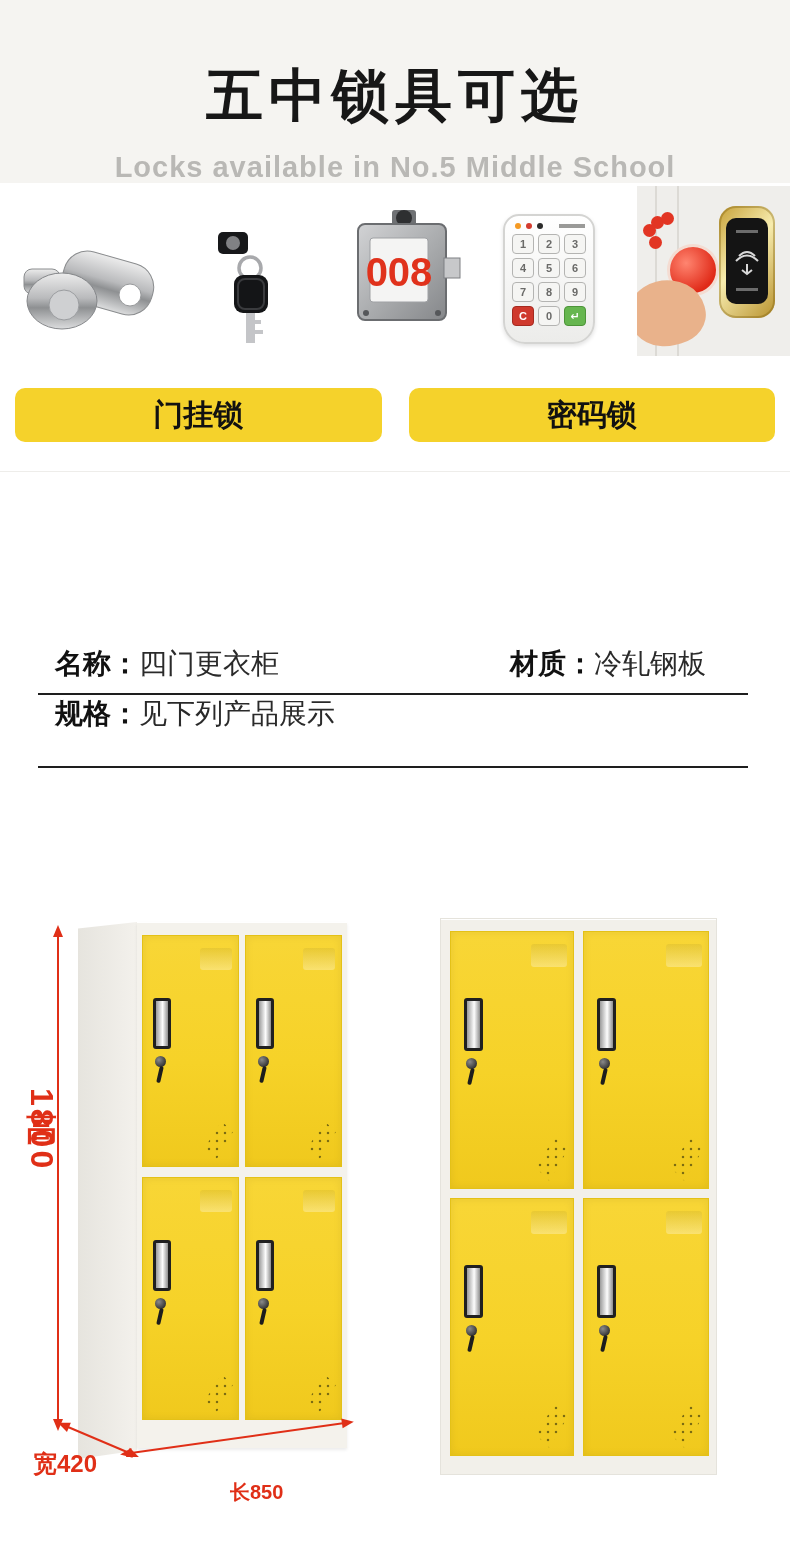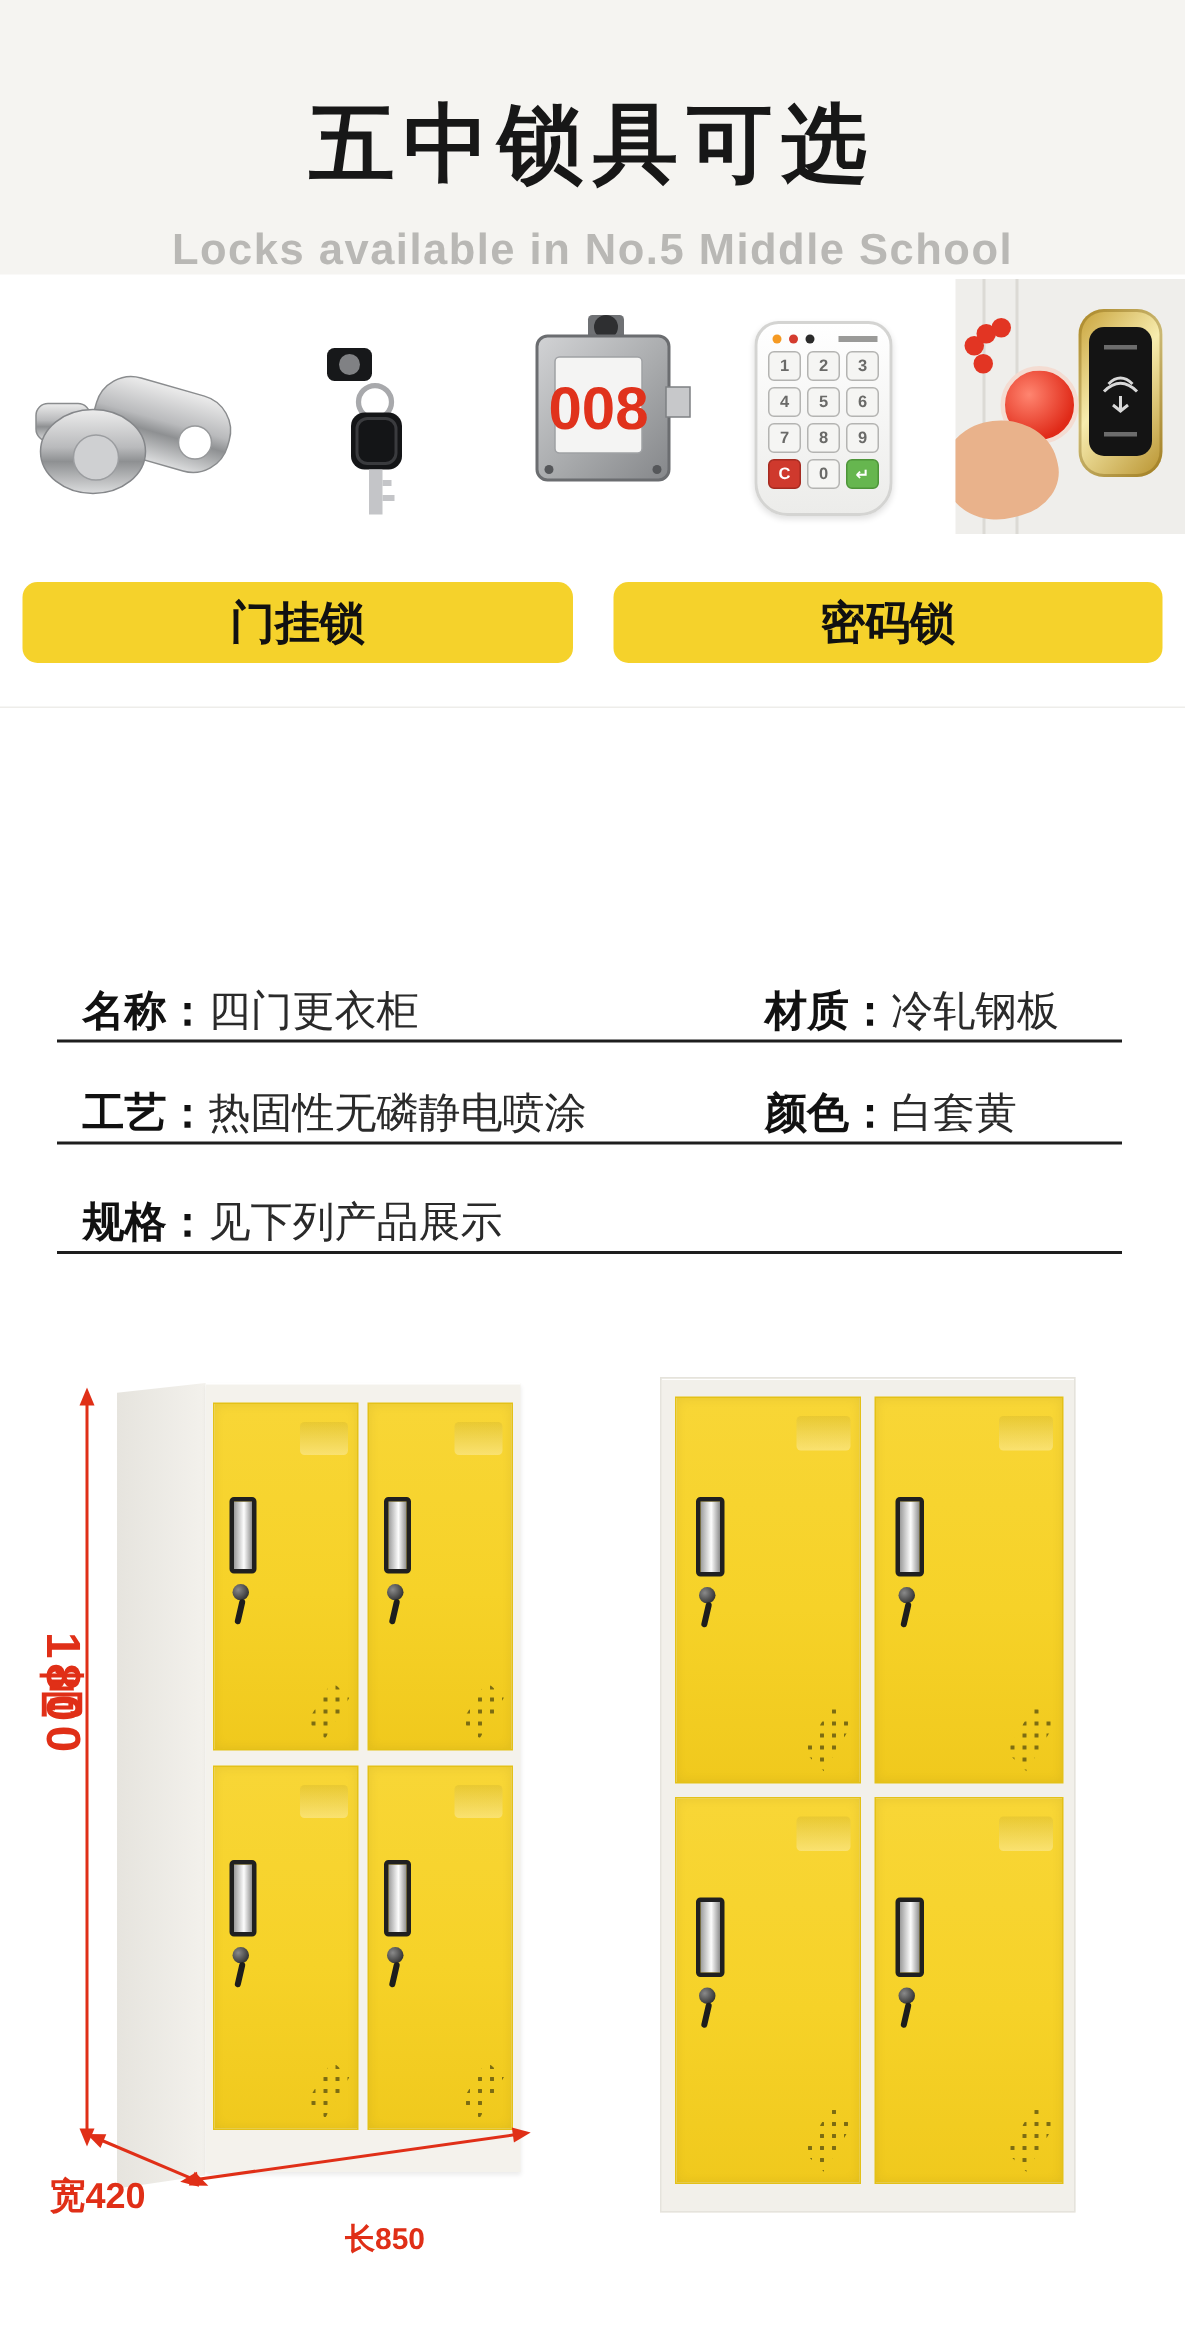--- a/index.html
+++ b/index.html
@@ -48,21 +48,21 @@
   .tags { position:absolute; left:0; top:388px; width:790px; padding:0 15px;
     box-sizing:border-box; display:flex; gap:27px; }
   .tag { flex:1; height:54px; background:#f5d22b; border-radius:10px;
     display:flex; align-items:center; justify-content:center;
     font-size:30px; font-weight:800; color:#111; }
   .section-split { position:absolute; left:0; top:471px; width:790px; height:1px; background:#eeedea; }
   
   .pi-title { position:absolute; left:0; top:525px; width:790px; margin:0; text-align:center;
     font-size:64px; font-weight:900; letter-spacing:6px; color:#141414; }
   .spec { position:absolute; left:38px; top:645px; width:710px; }
-  .spec-row { display:flex; align-items:flex-end; border-bottom:2px solid #1e1e1e; }
+  .spec-row { display:flex; align-items:flex-start; border-bottom:2px solid #1e1e1e; }
   .spec-row.r1 { height:48px; } .spec-row.r2 { height:66px; } .spec-row.r3 { height:71px; }
   .spec-cell { display:flex; align-items:center; }
   .spec-cell.left { flex:0 0 472px; padding-left:17px; box-sizing:border-box; }
   .spec-label { font-size:28px; font-weight:800; color:#111; white-space:nowrap; }
   .spec-value { font-size:28px; color:#2a2a2a; white-space:nowrap; }
   
   .door { position:absolute; background:linear-gradient(180deg,#f8d636 0%,#f6d228 55%,#f0c91d 100%);
     border:1px solid #e4c117; box-sizing:border-box; box-shadow:inset 0 0 8px rgba(0,0,0,.07); }
   .slot { position:absolute; top:12px; right:6px; width:36px; height:23px; border-radius:3px;
     background:linear-gradient(180deg,rgba(0,0,0,.06),rgba(255,255,255,.3)); }
@@ -229,30 +229,20 @@
     <div class="spec-row r1">
       <div class="spec-cell left">
         <span class="spec-label">名称：</span>
         <span class="spec-value">四门更衣柜</span>
       </div>
       <div class="spec-cell">
         <span class="spec-label">材质：</span>
         <span class="spec-value">冷轧钢板</span>
       </div>
     </div>
-    <div class="spec-row r2">
-      <div class="spec-cell left">
-        <span class="spec-label">工艺：</span>
-        <span class="spec-value">热固性无磷静电喷涂</span>
-      </div>
-      <div class="spec-cell">
-        <span class="spec-label">颜色：</span>
-        <span class="spec-value">白套黄</span>
-      </div>
-    </div>
     <div class="spec-row r3">
       <div class="spec-cell left">
         <span class="spec-label">规格：</span>
         <span class="spec-value">见下列产品展示</span>
       </div>
     </div>
   </div>
 
   <div class="locker3d-side"></div>
   <div class="locker3d-front">

